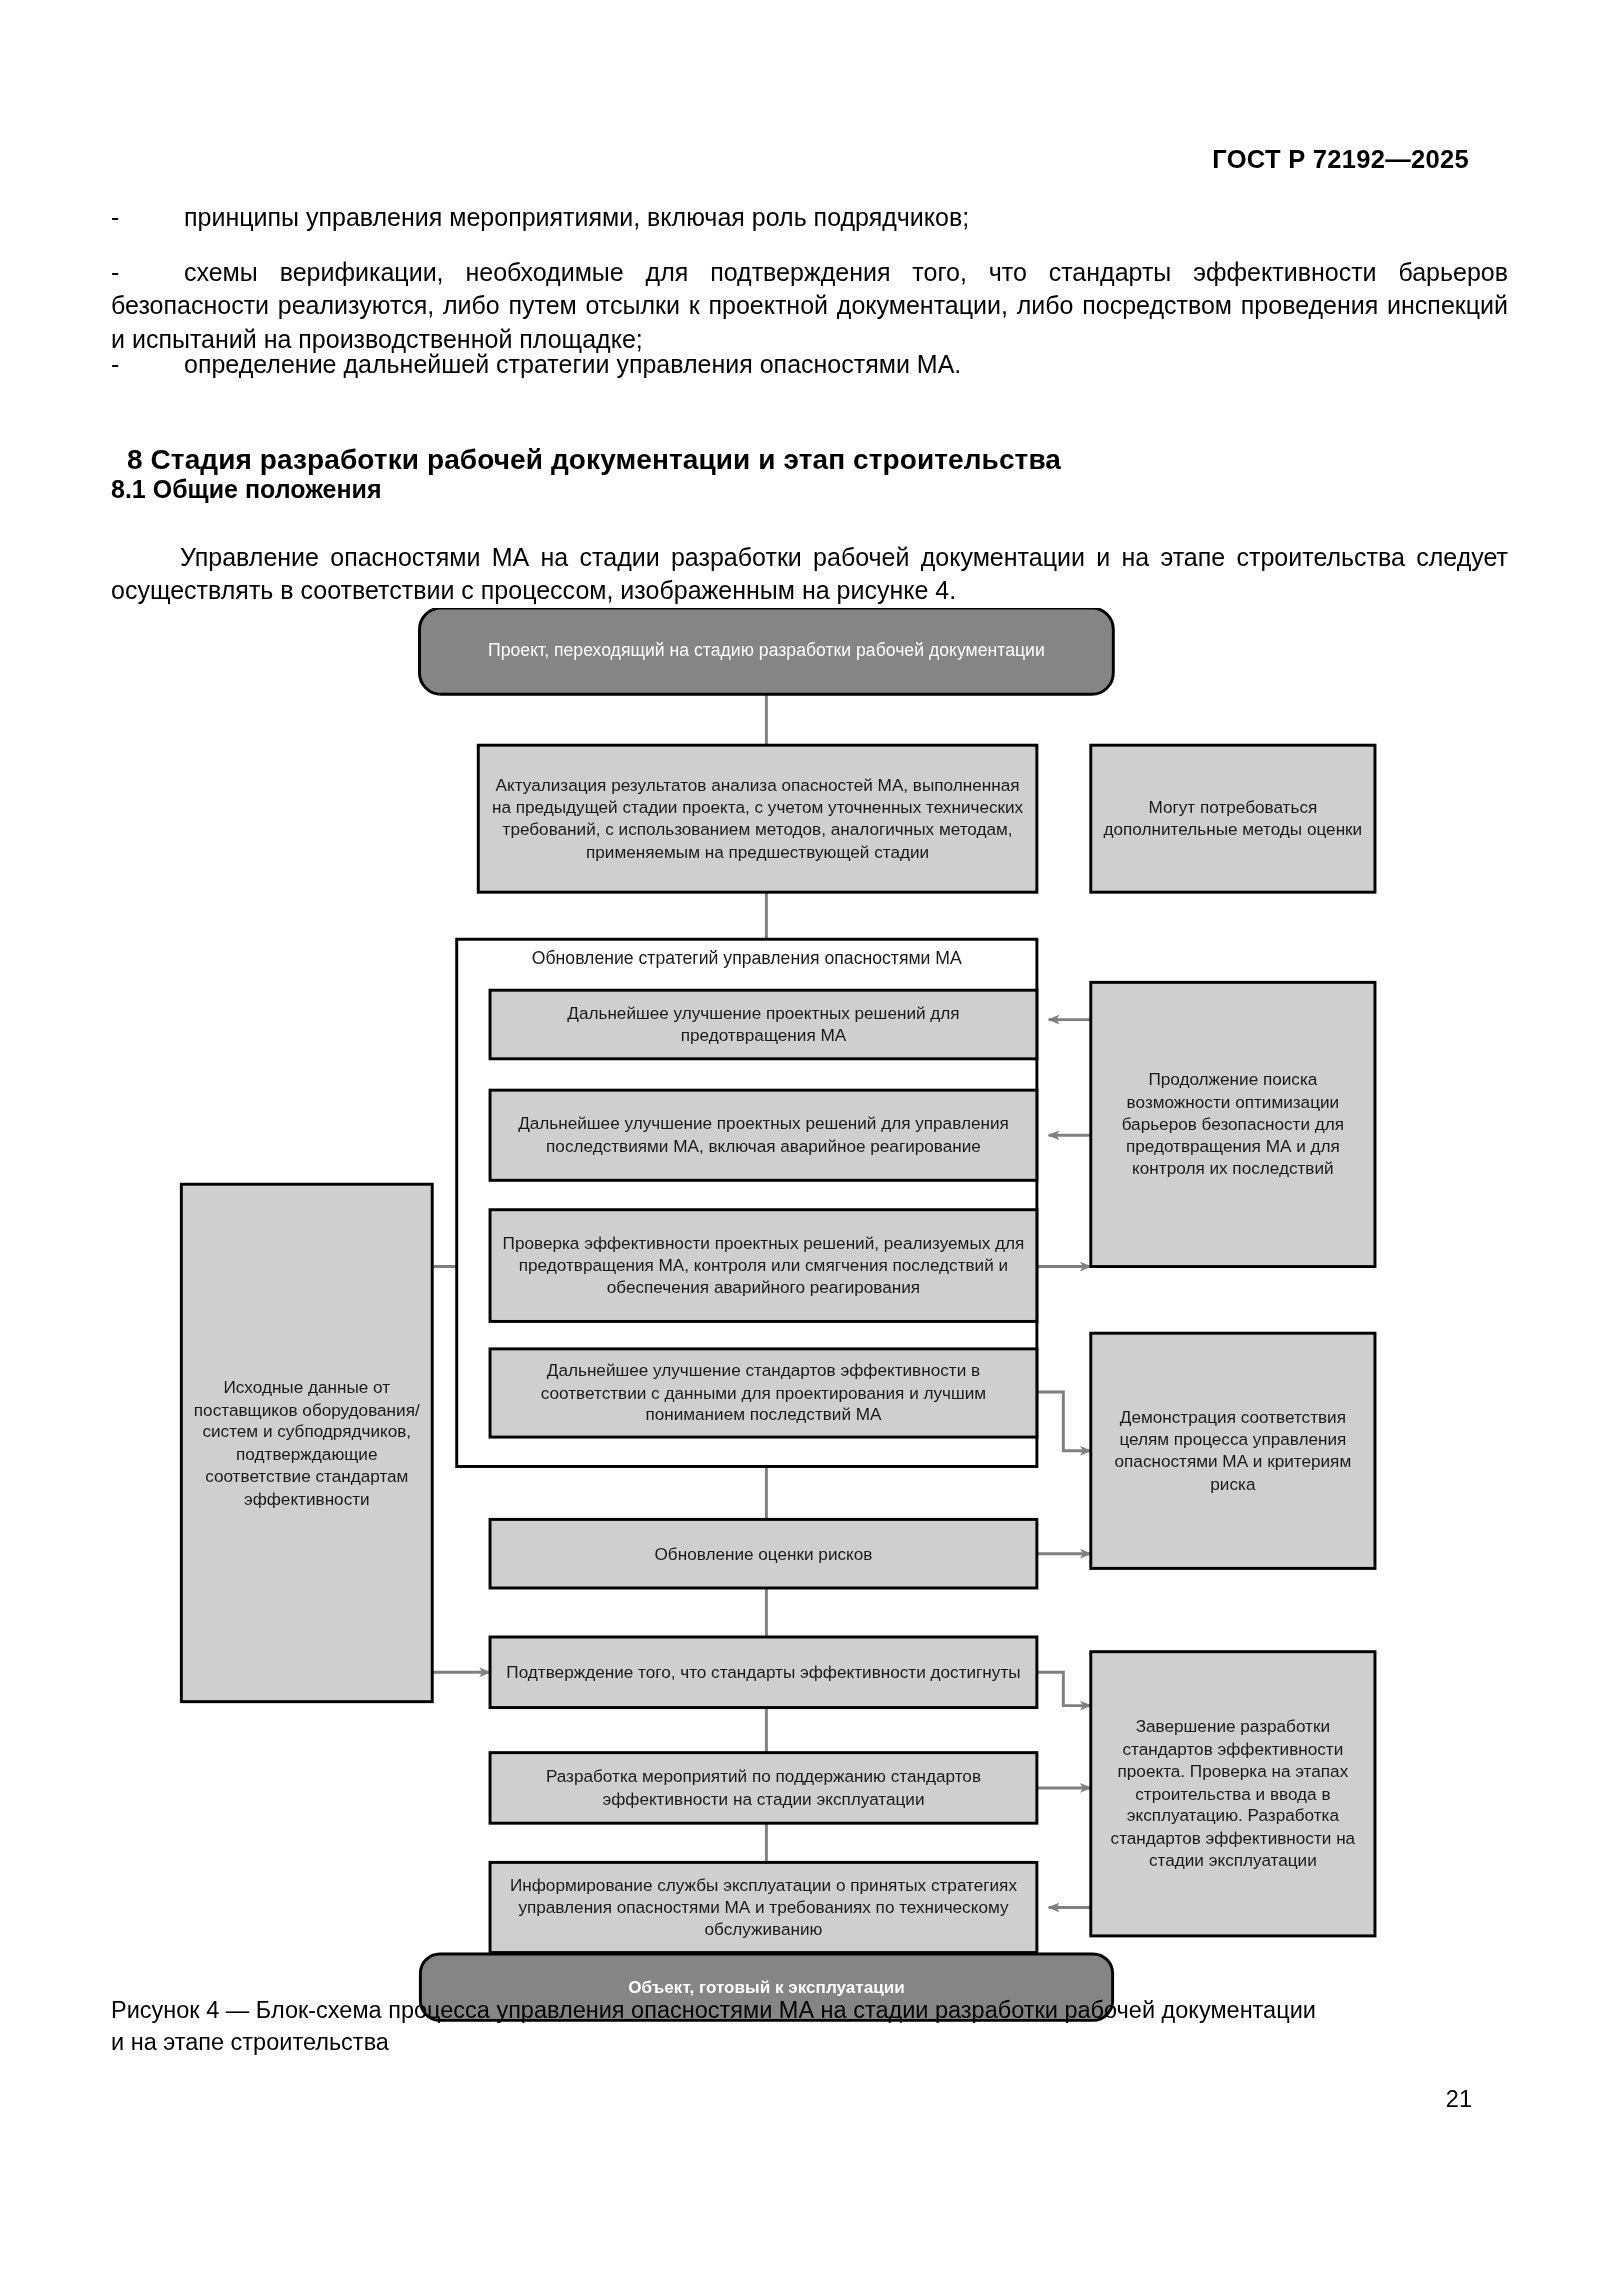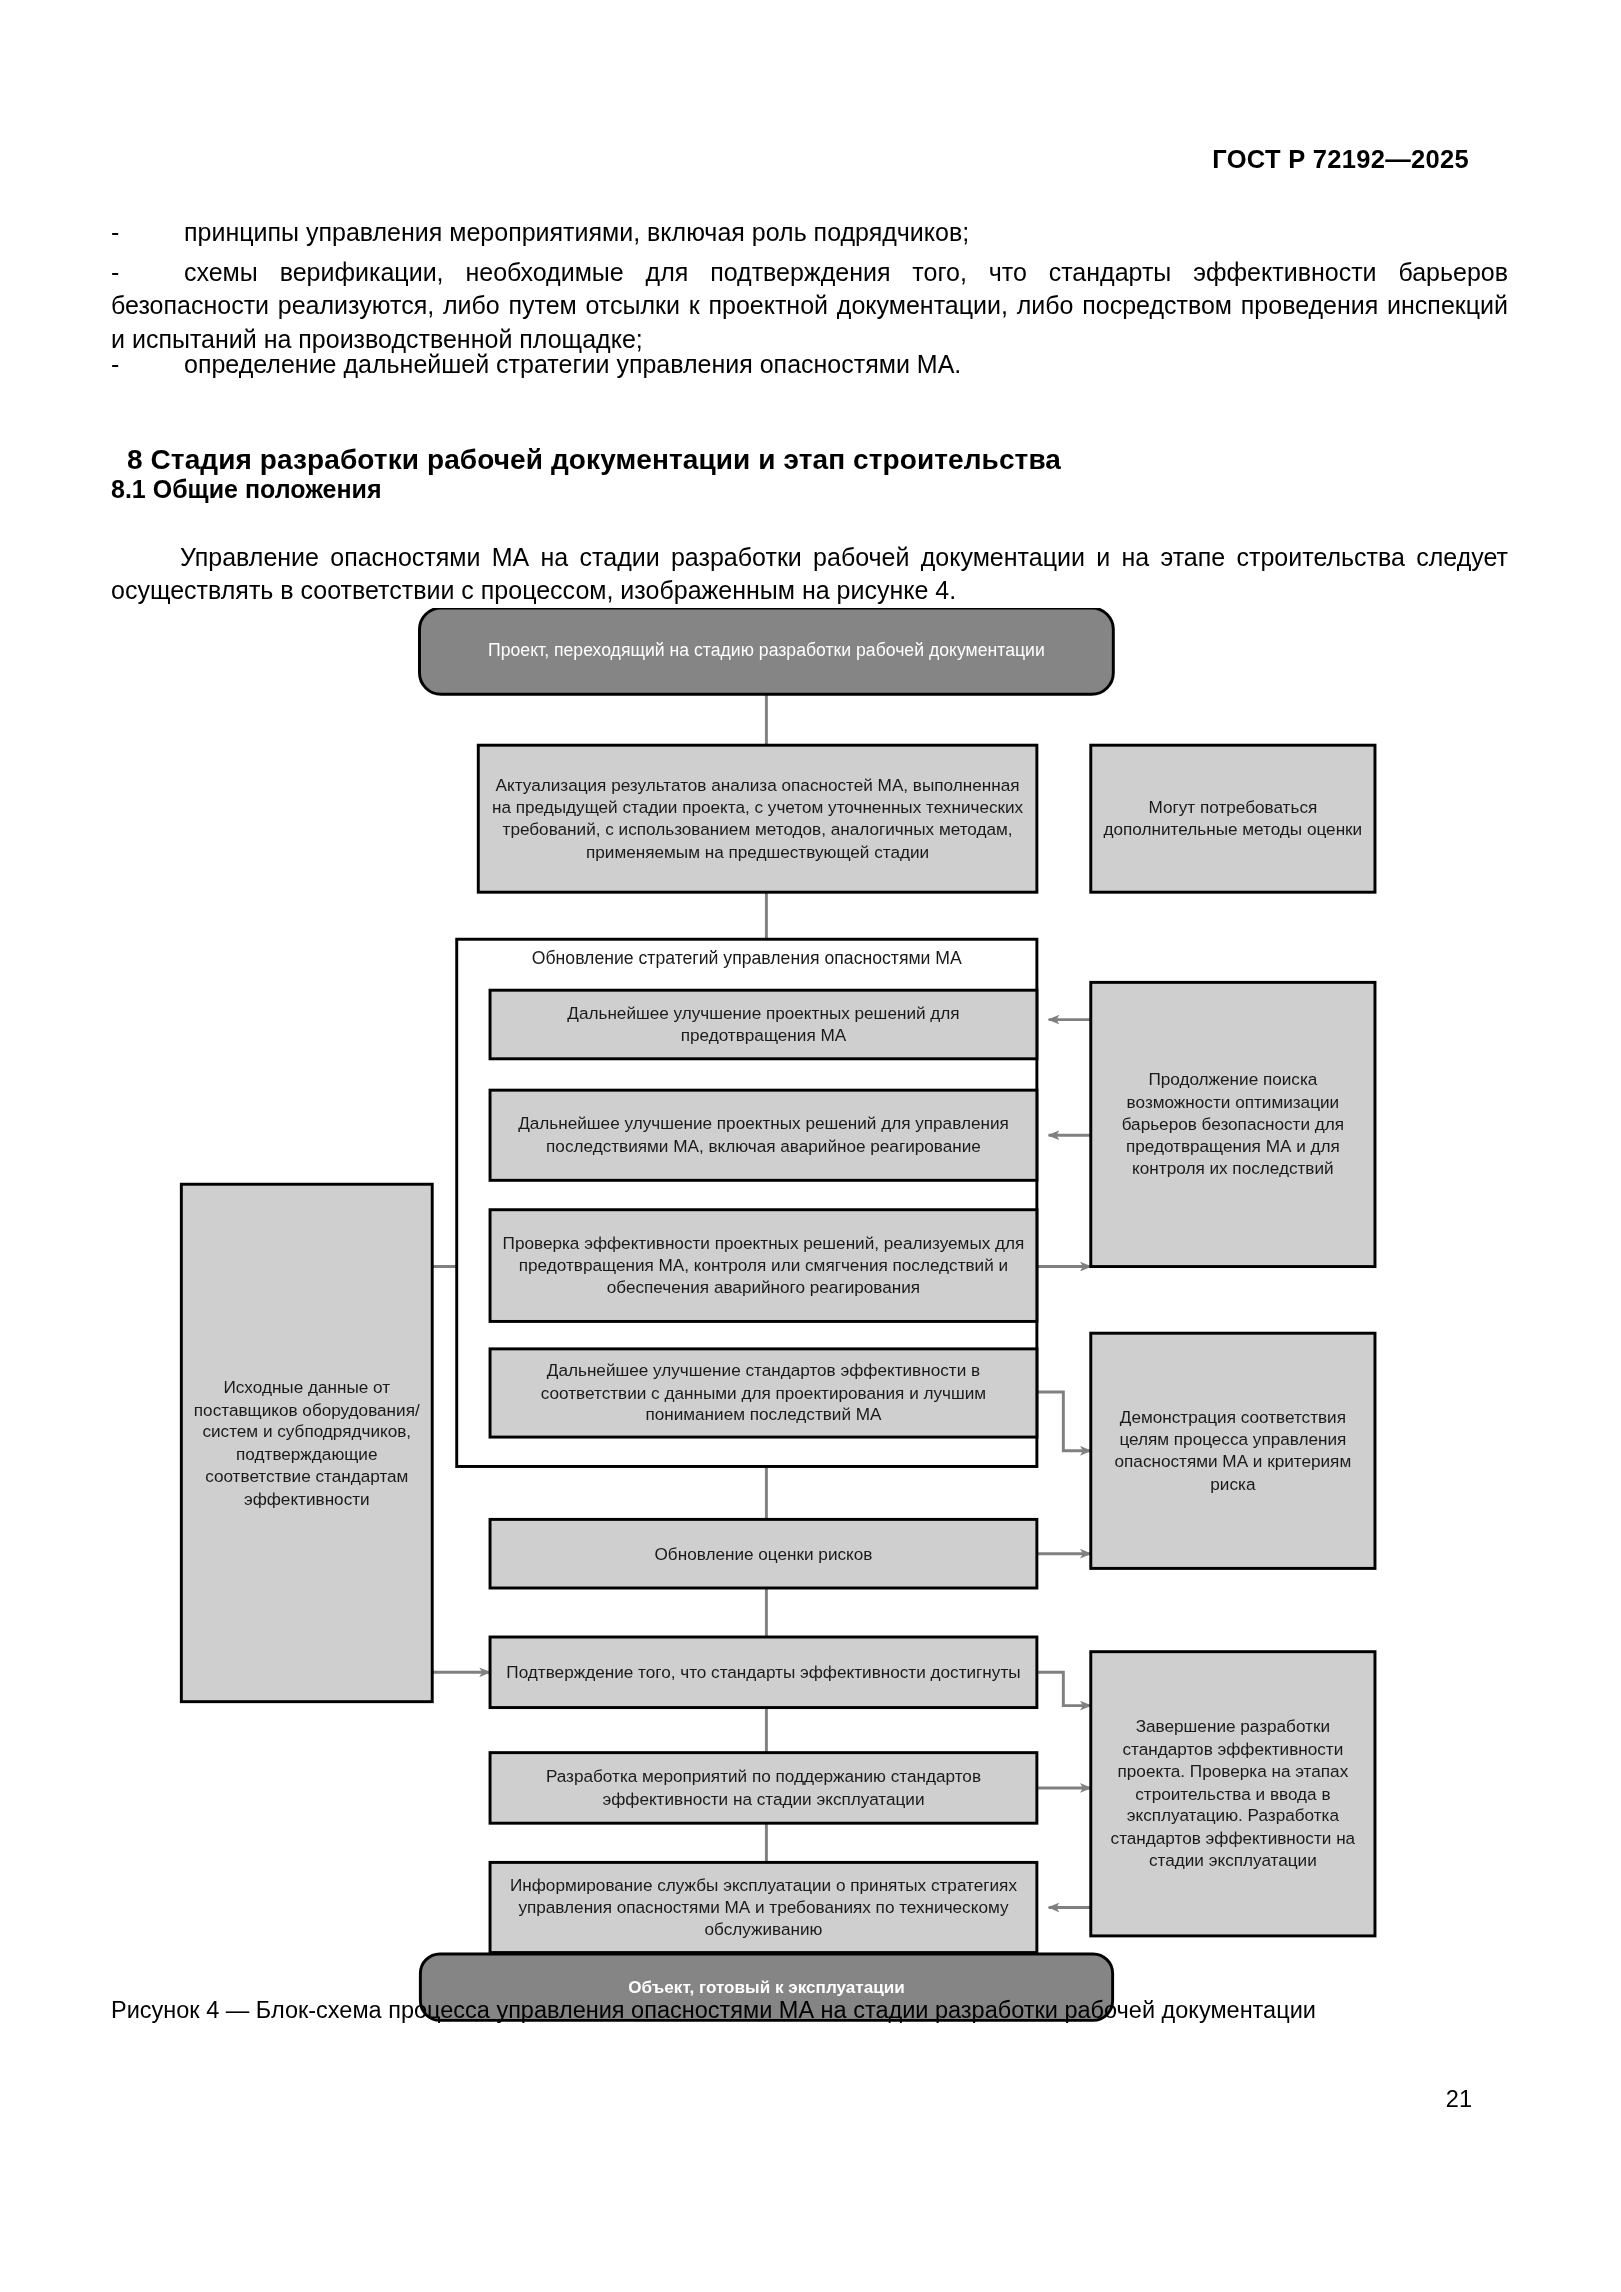--- a/index.html
+++ b/index.html
@@ -117,21 +117,21 @@
   .nodetext.grouplabel {
     align-items: flex-start;
     font-size: 18px;
   }
 </style>
 </head>
 <body>
 
 <div class="page-header">ГОСТ Р 72192—2025</div>
 
-<div class="text-block" style="top: 216px;">
+<div class="text-block" style="top: 201px;">
   <p class="para indent-dash"><span class="lead">-</span><span>принципы управления мероприятиями, включая роль подрядчиков;</span></p>
 </div>
 
 <div class="text-block" style="top: 256px;">
   <p class="para indent-dash"><span class="lead">-</span><span>схемы верификации, необходимые для подтверждения того, что стандарты эффективности барьеров безопасности реализуются, либо путем отсылки к проектной документации, либо посредством проведения инспекций и испытаний на производственной площадке;</span></p>
 </div>
 
 <div class="text-block" style="top: 348px;">
   <p class="para indent-dash"><span class="lead">-</span><span>определение дальнейшей стратегии управления опасностями МА.</span></p>
 </div>
@@ -329,16 +329,17 @@
   <g>
     <rect x="428" y="4" width="708" height="68" rx="20" ry="20" fill="#858585" stroke="#000000" stroke-width="3"></rect>
     <foreignObject x="432" y="6" width="700" height="64">
       <div xmlns="http://www.w3.org/1999/xhtml" class="nodetext terminal">Объект, готовый к эксплуатации</div>
     </foreignObject>
   </g>
 </svg>
 
 <div class="fig-caption">
   <div>Рисунок 4 — Блок-схема процесса управления опасностями МА на стадии разработки рабочей документации</div>
+  <div>и  на  этапе строительства</div>
 </div>
 
 <div class="page-number">21</div>
 
 
 </body></html>

